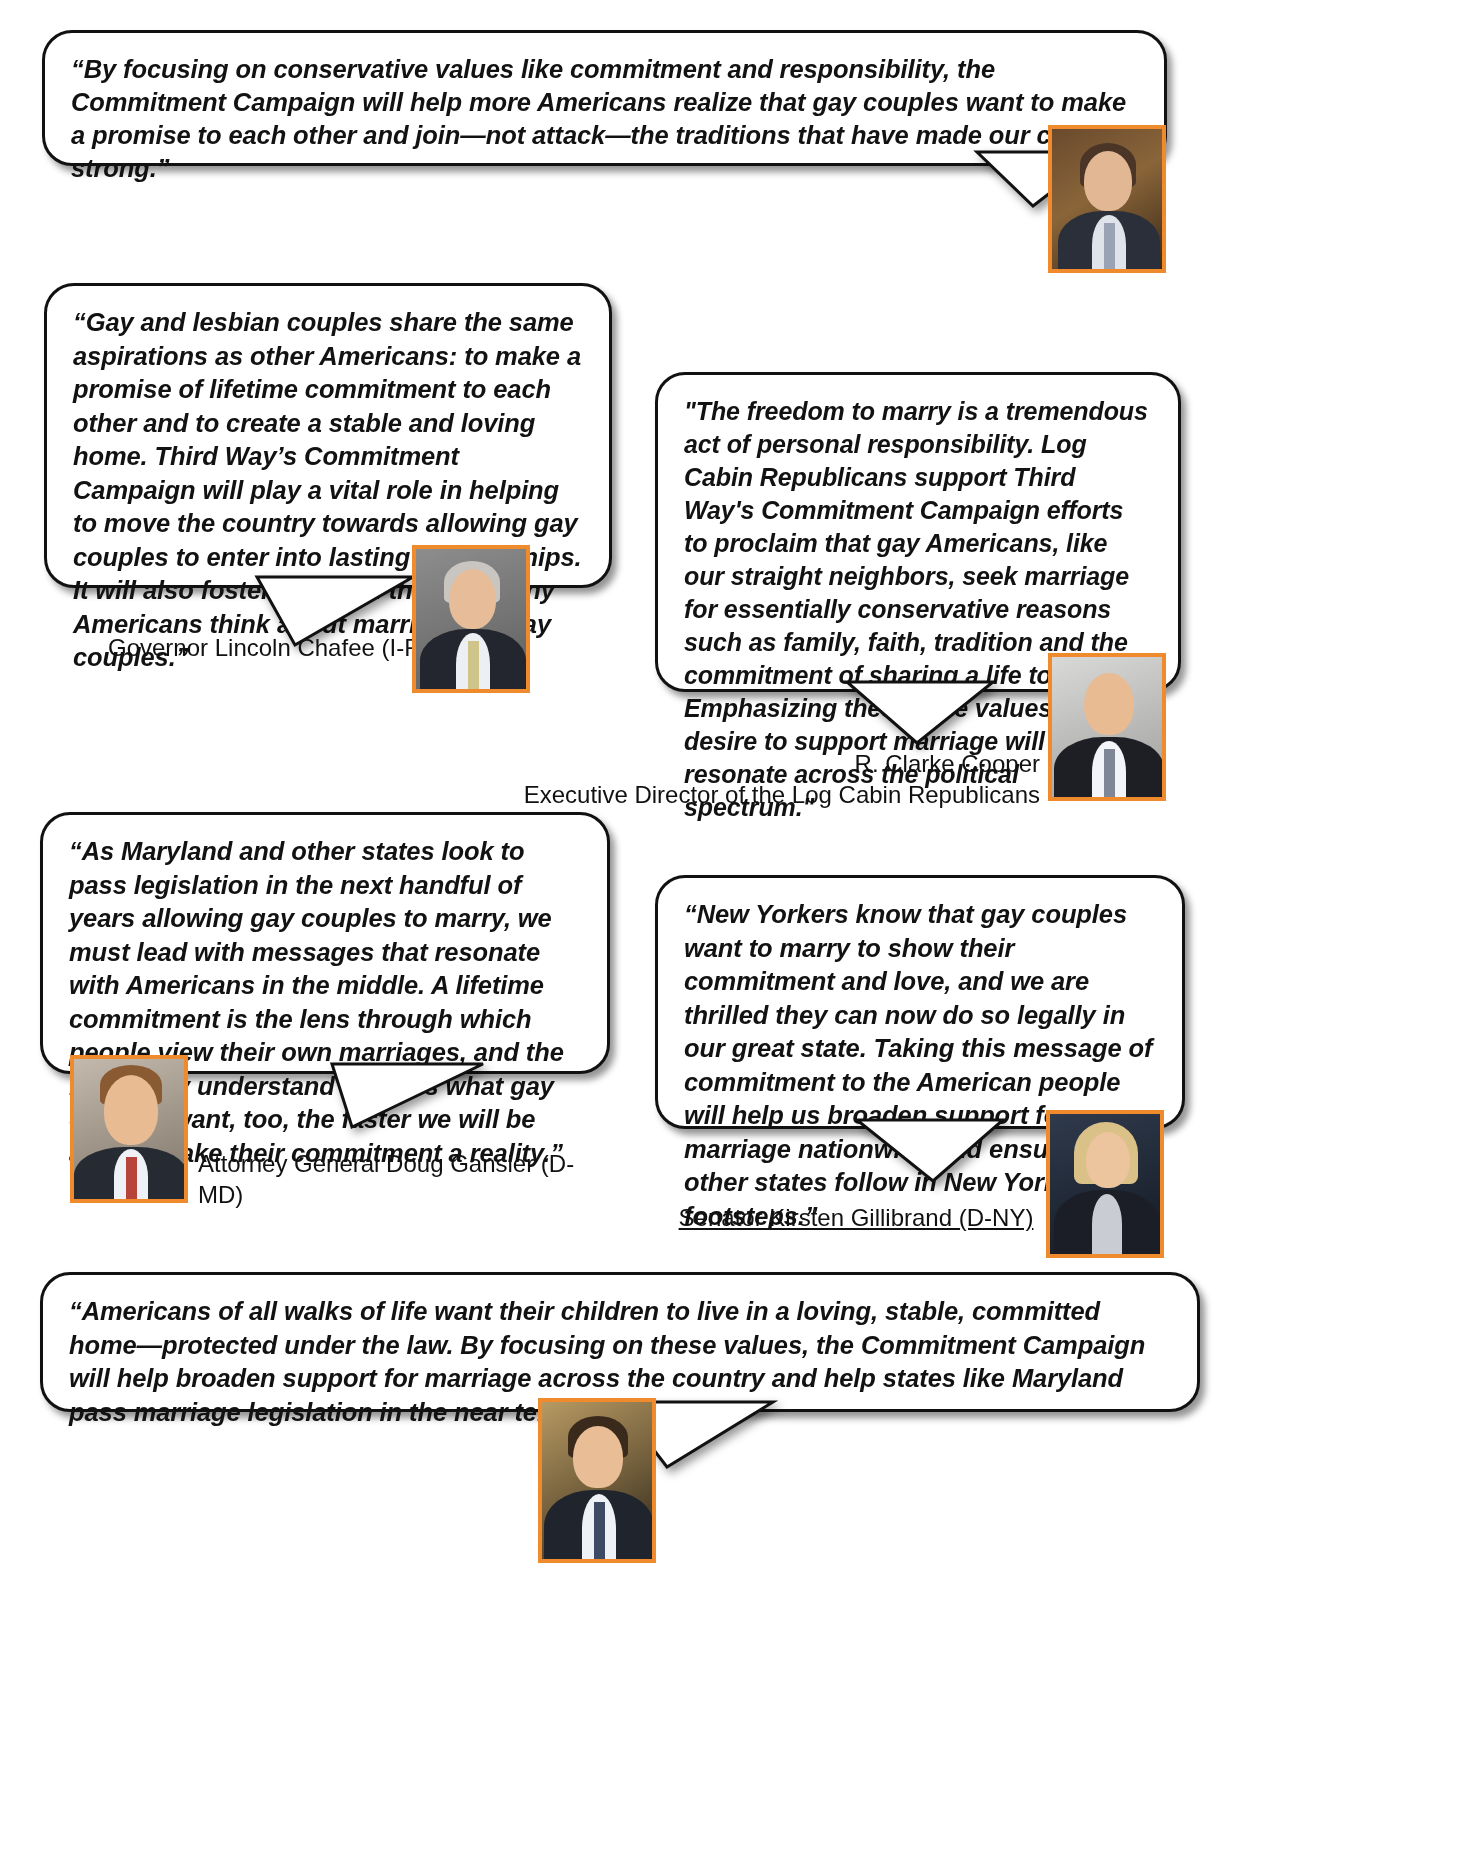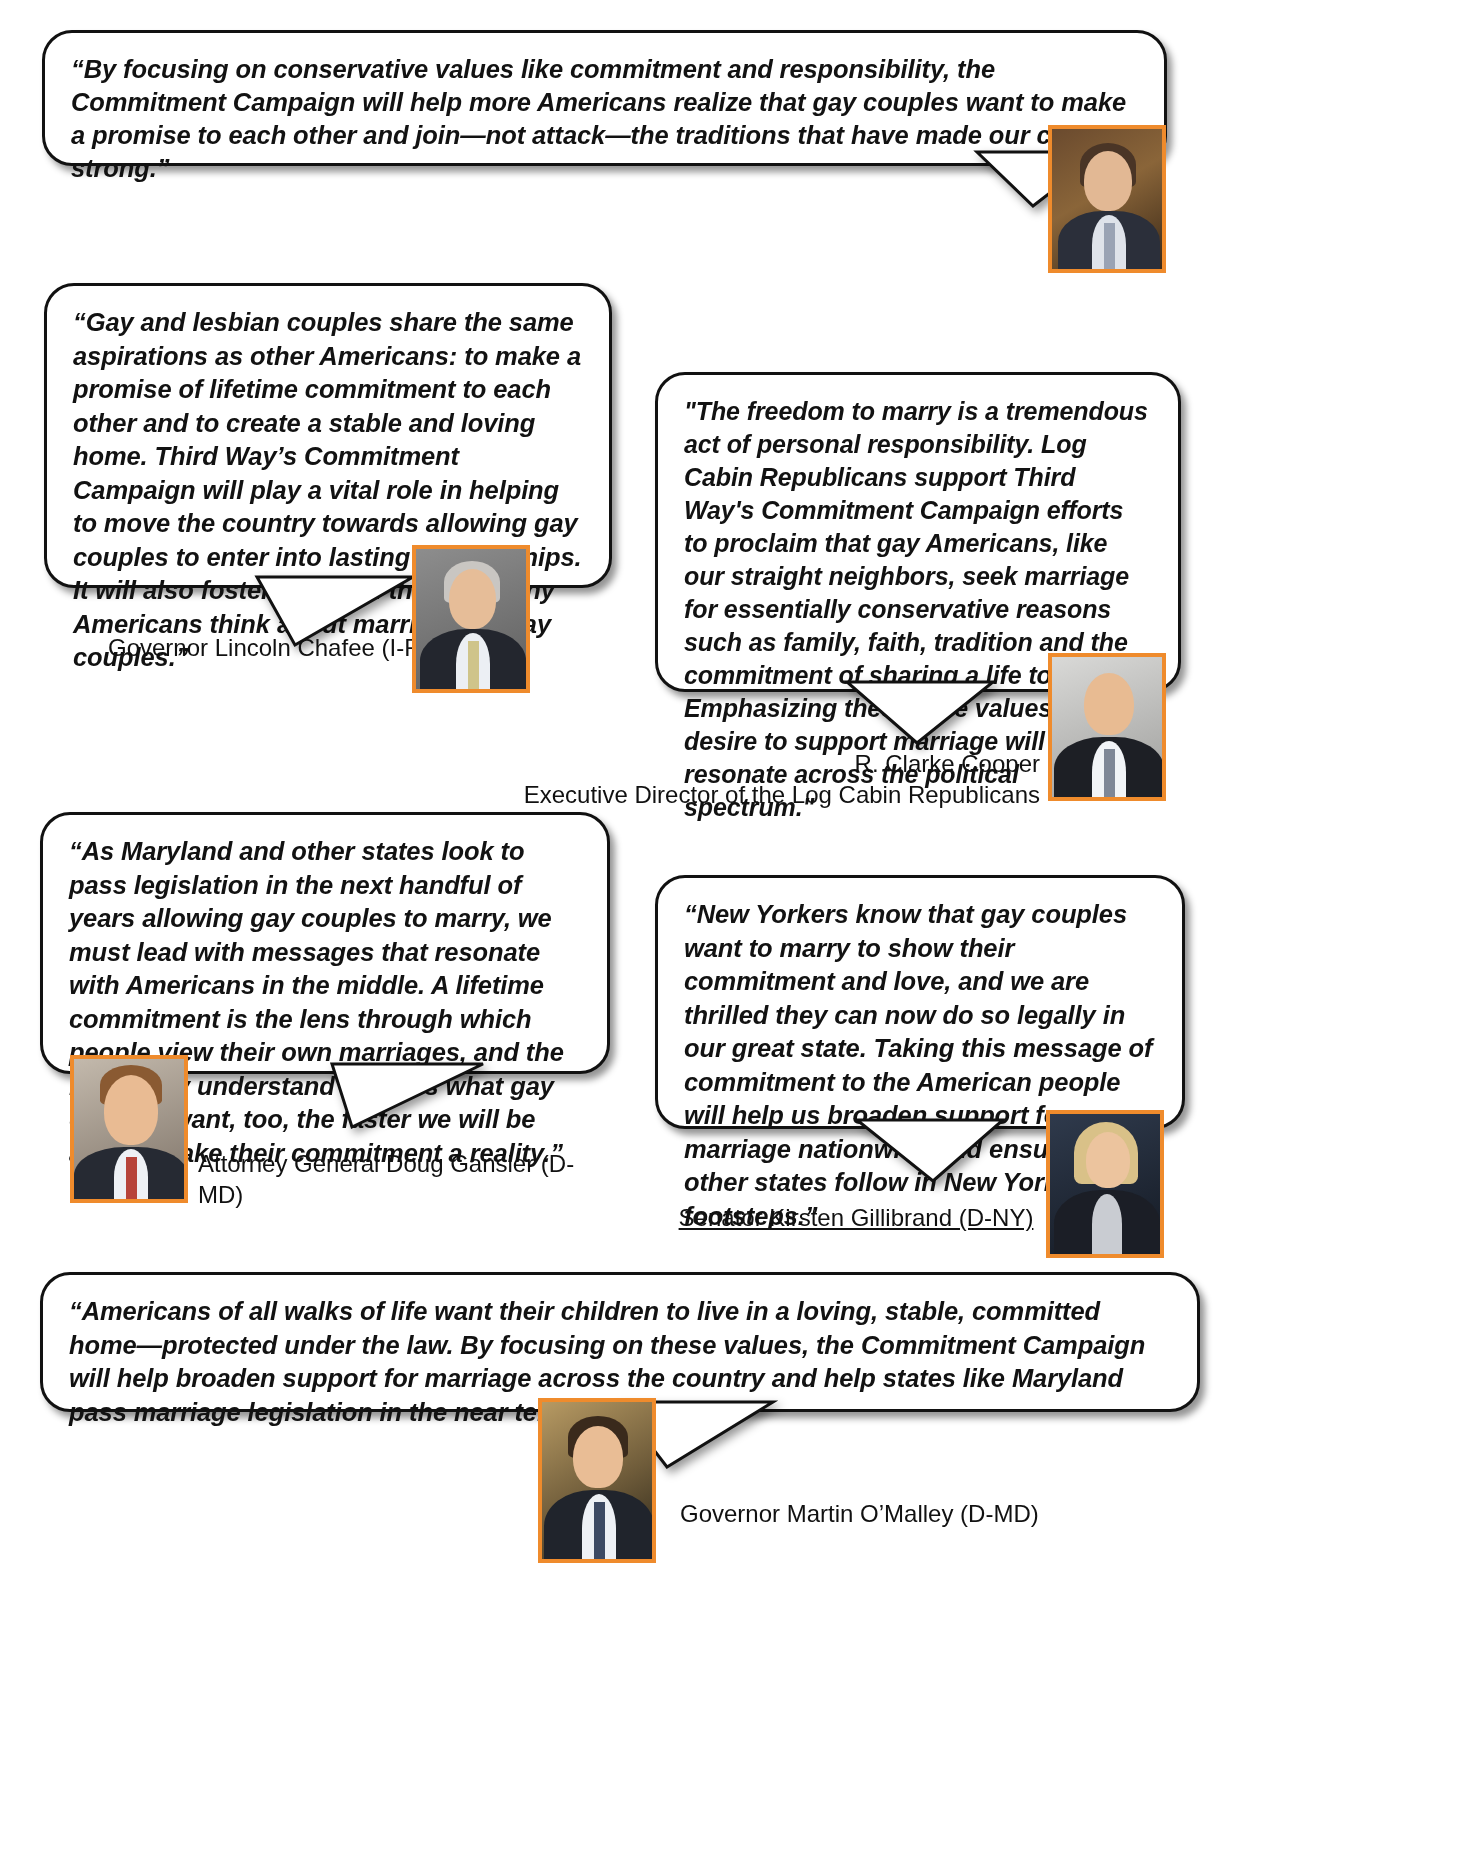--- a/index.html
+++ b/index.html
@@ -149,21 +149,20 @@
     <div class="body" style="left:4px;top:76px;width:106px;height:76px;background:#1b1e26;"></div>
     <div class="shirt" style="left:42px;top:80px;width:30px;height:60px;background:#c9ccd2;"></div>
   </div>
 
   <div class="bubble" style="left:40px;top:1272px;width:1160px;height:140px;">
     <p style="font-size:25.5px;line-height:33.5px;">“Americans of all walks of life want their children to live in a loving, stable, committed home—protected under the law.  By focusing on these values, the Commitment Campaign will help broaden support for marriage across the country and help states like Maryland pass marriage legislation in the near term.”</p>
   </div>
   <svg class="tail" style="left:615px;top:1400px;width:160px;height:72px;" viewBox="0 0 160 72">
     <path d="M2,2 L158,2 L52,67 Z"></path>
   </svg>
-  <div class="attrib left" style="left:680px;top:1498px;width:450px;font-size:24px;">Governor Martin O’Malley (D-MD)</div>
   <div class="photo" style="left:538px;top:1398px;width:118px;height:165px;">
     <div class="bg" style="background:linear-gradient(150deg,#b79a63 0%,#6f5c3a 55%,#2c2619 100%);"></div>
     <div class="hair" style="left:26px;top:14px;width:60px;height:42px;background:#3a2a1c;"></div>
     <div class="head" style="left:31px;top:24px;width:50px;height:62px;background:#e9bd95;"></div>
     <div class="body" style="left:2px;top:88px;width:110px;height:82px;background:#20242c;"></div>
     <div class="shirt" style="left:40px;top:92px;width:34px;height:70px;background:#eef1f5;"></div>
     <div class="tie" style="left:52px;top:100px;width:11px;height:62px;background:#3d4a63;"></div>
   </div>
 
 </div>

